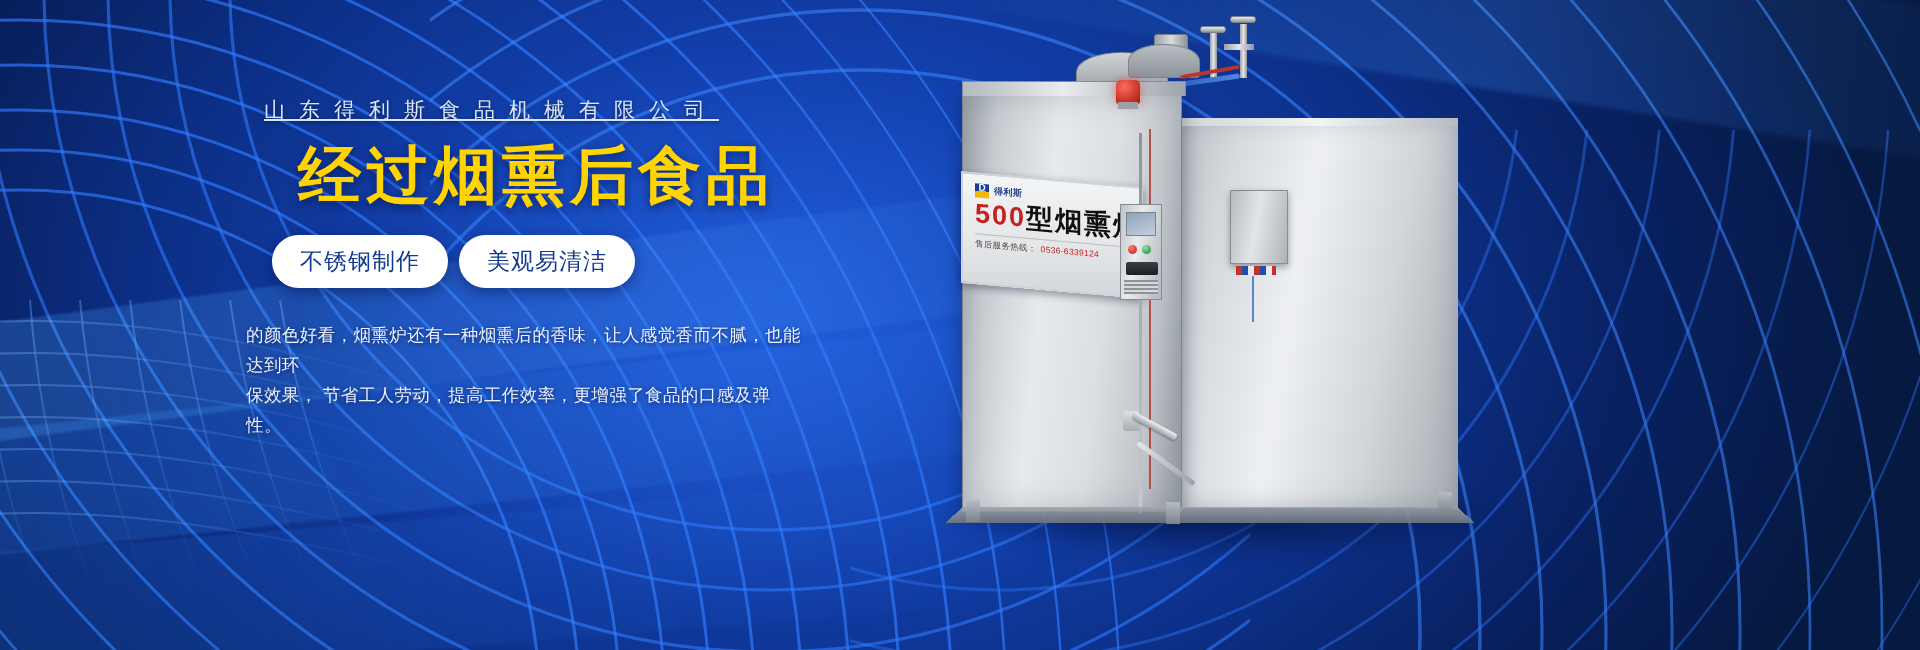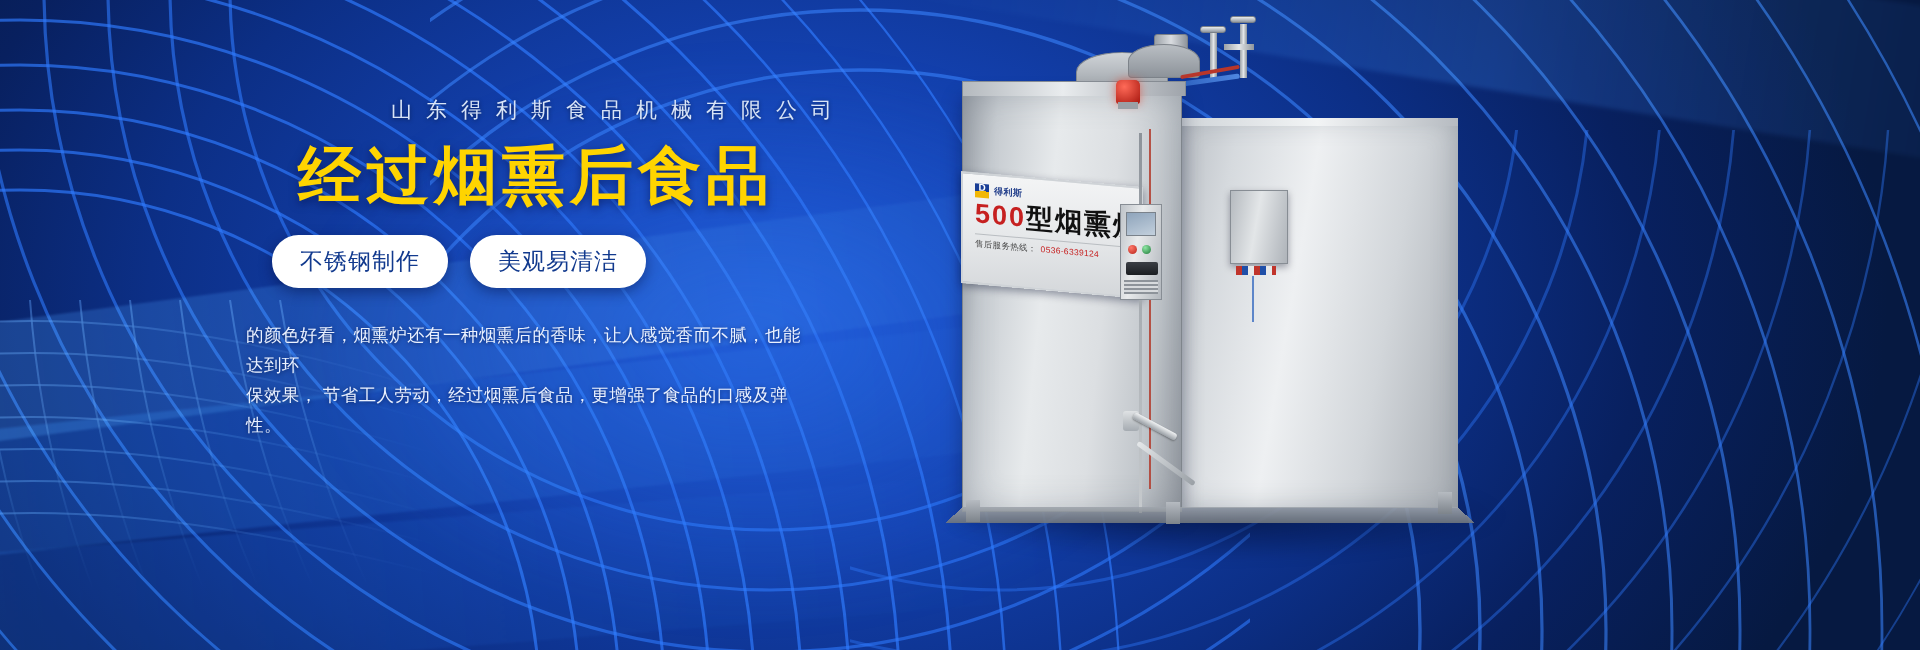--- a/index.html
+++ b/index.html
@@ -40,30 +40,30 @@
     filter:blur(20px);pointer-events:none;}
 
   
   .mesh{position:absolute;left:-40px;top:300px;width:560px;height:330px;opacity:.55;pointer-events:none;}
 
   
   .content{position:absolute;left:246px;top:96px;width:600px;}
 
   .company{
     color:#d8e4f7;font-size:21px;letter-spacing:14px;
-    text-align:right;white-space:nowrap;margin:0 0 18px 18px;
-    text-shadow:0 1px 4px rgba(0,0,0,.45);font-weight:400;
+    text-align:left;white-space:nowrap;margin:0 0 18px 18px;
+    text-shadow:0 1px 4px rgba(0,0,0,.45);font-weight:400;text-decoration:underline;
   }
   .title{
     margin:0 0 26px 52px;color:#ffd400;font-size:63px;font-weight:700;
     letter-spacing:5px;line-height:1.06;white-space:nowrap;
     text-shadow:0 3px 10px rgba(0,10,60,.55);
   }
 
-  .pills{display:flex;gap:22px;margin:0 0 32px 26px;}
+  .pills{display:flex;gap:11px;margin:0 0 32px 26px;}
   .pill{
     background:#fff;color:#123a8e;border-radius:999px;
     padding:11px 28px;font-size:23px;font-weight:500;letter-spacing:1px;
     white-space:nowrap;box-shadow:0 4px 14px rgba(0,12,60,.45);
   }
 
   .desc{
     color:#eaf1ff;font-size:17.5px;line-height:1.72;letter-spacing:.4px;
     margin:0;text-shadow:0 1px 4px rgba(0,8,40,.6);width:560px;
   }
@@ -315,21 +315,21 @@
 
     <h1 class="title">经过烟熏后食品</h1>
 
     <div class="pills">
       <div class="pill">不锈钢制作</div>
       <div class="pill">美观易清洁</div>
     </div>
 
     <div class="desc">
       <p>的颜色好看，烟熏炉还有一种烟熏后的香味，让人感觉香而不腻，也能达到环</p>
-      <p>保效果， 节省工人劳动，经过烟熏后食品，更增强了食品的口感及弹性。</p>
+      <p>保效果， 节省工人劳动，提高工作效率，更增强了食品的口感及弹性。</p>
     </div>
   </div>
 
   <div class="machine">
     <div class="mach-shadow"></div>
 
     <div class="valve-rig">
       <div class="stem vr1"></div>
       <div class="stem vr2"></div>
       <div class="stem vr3"></div>

